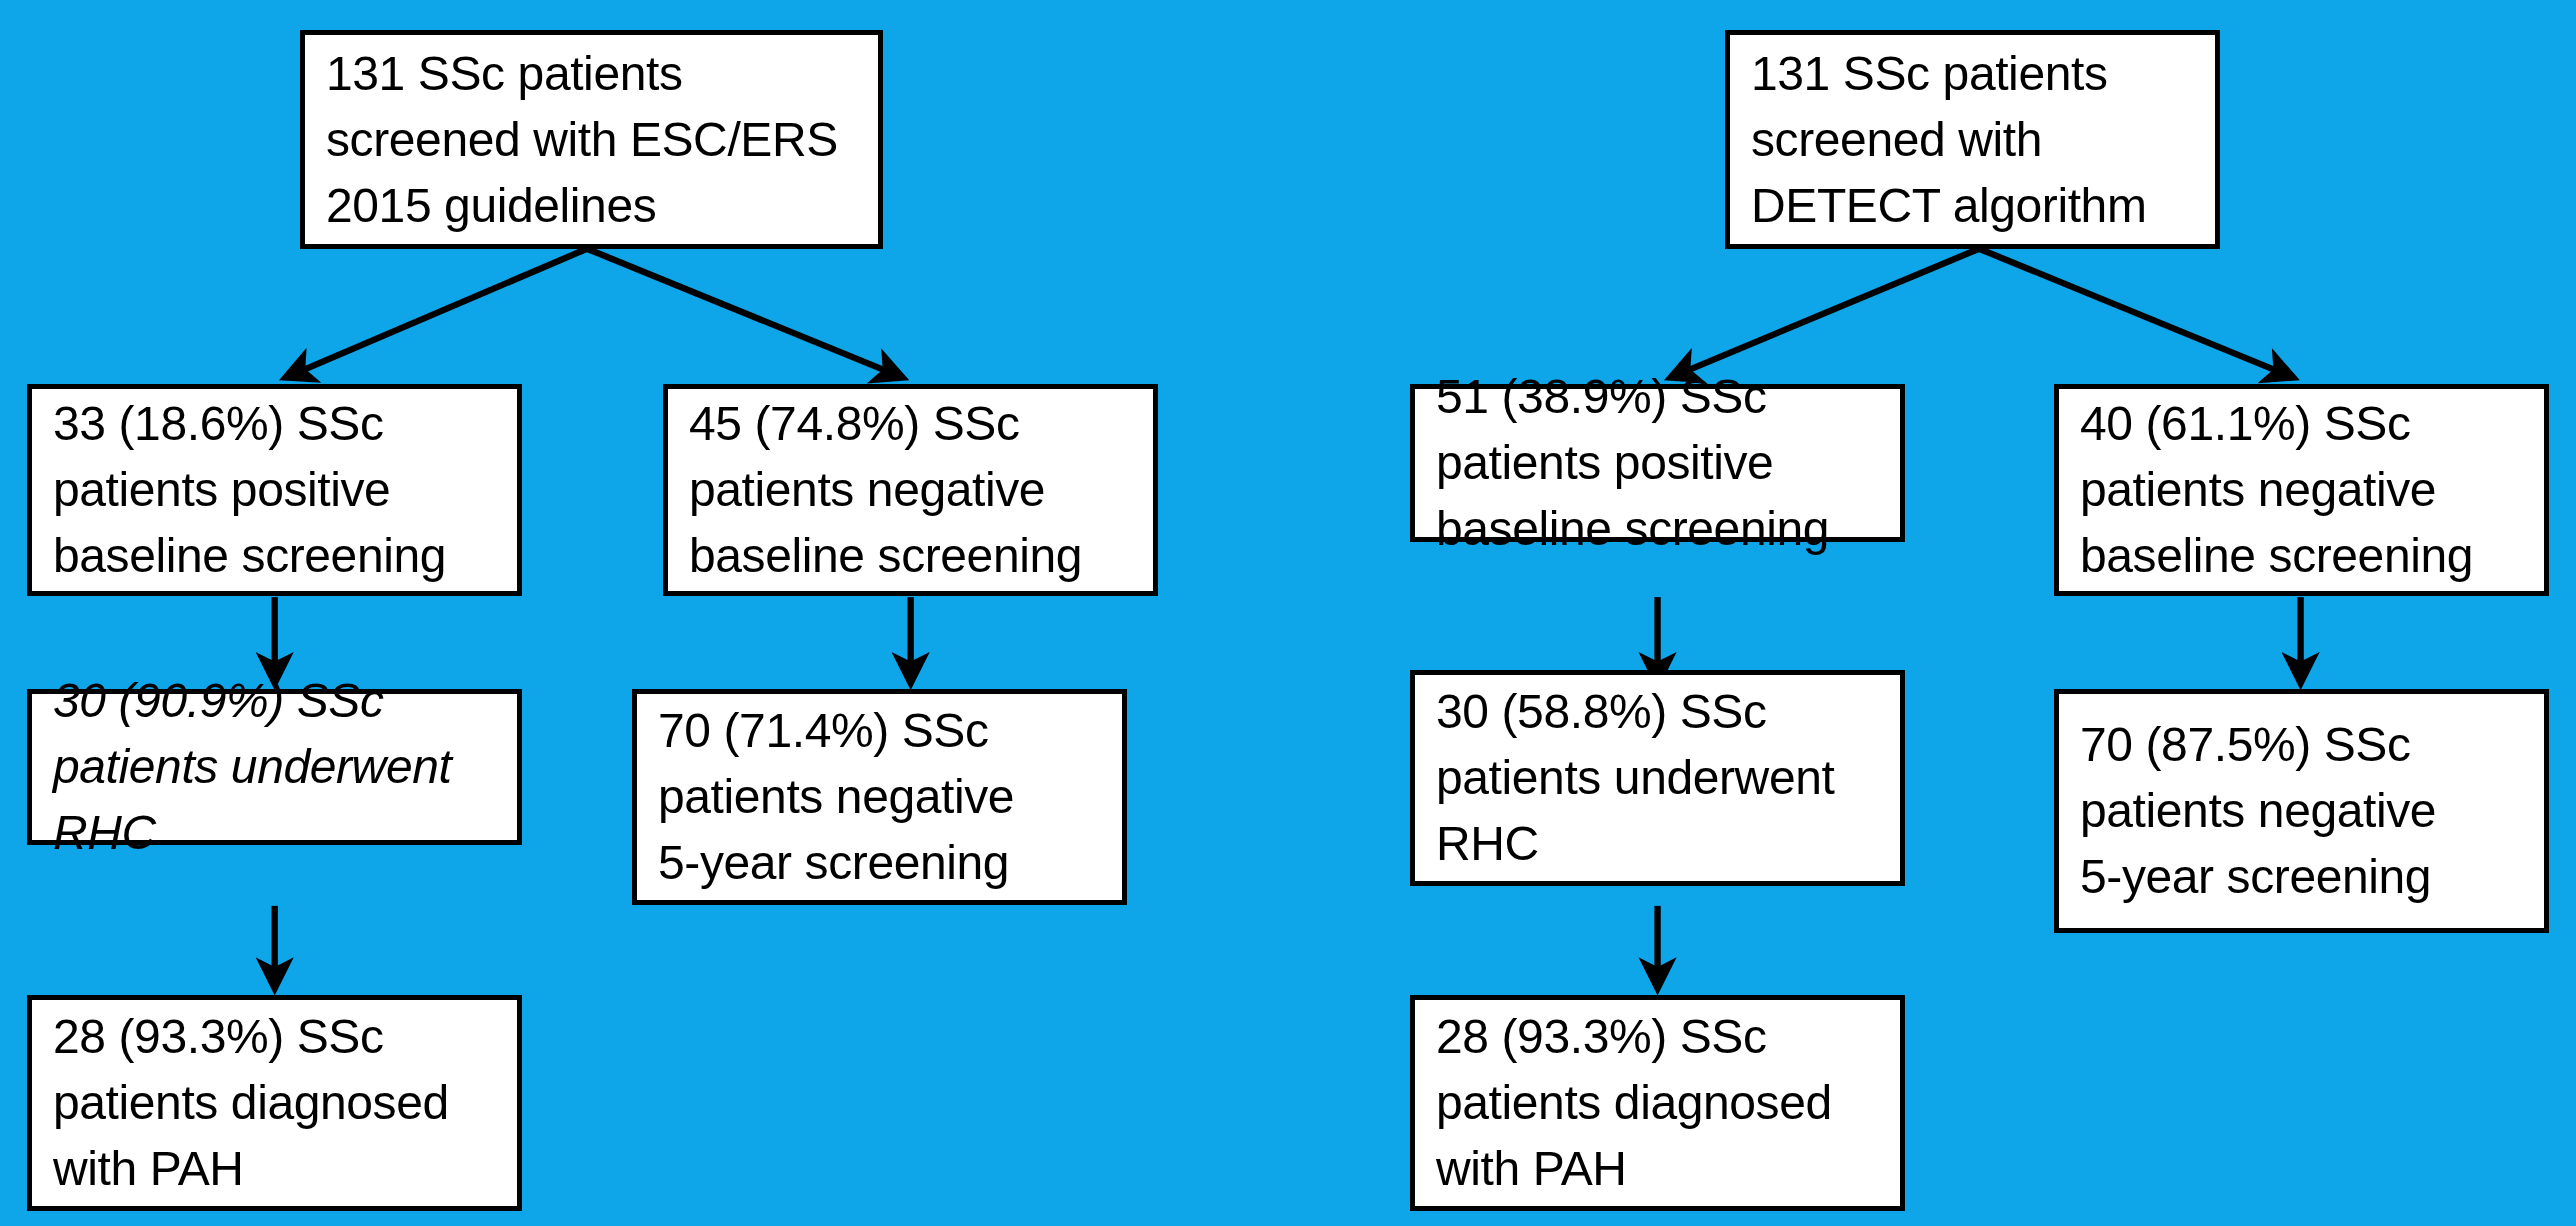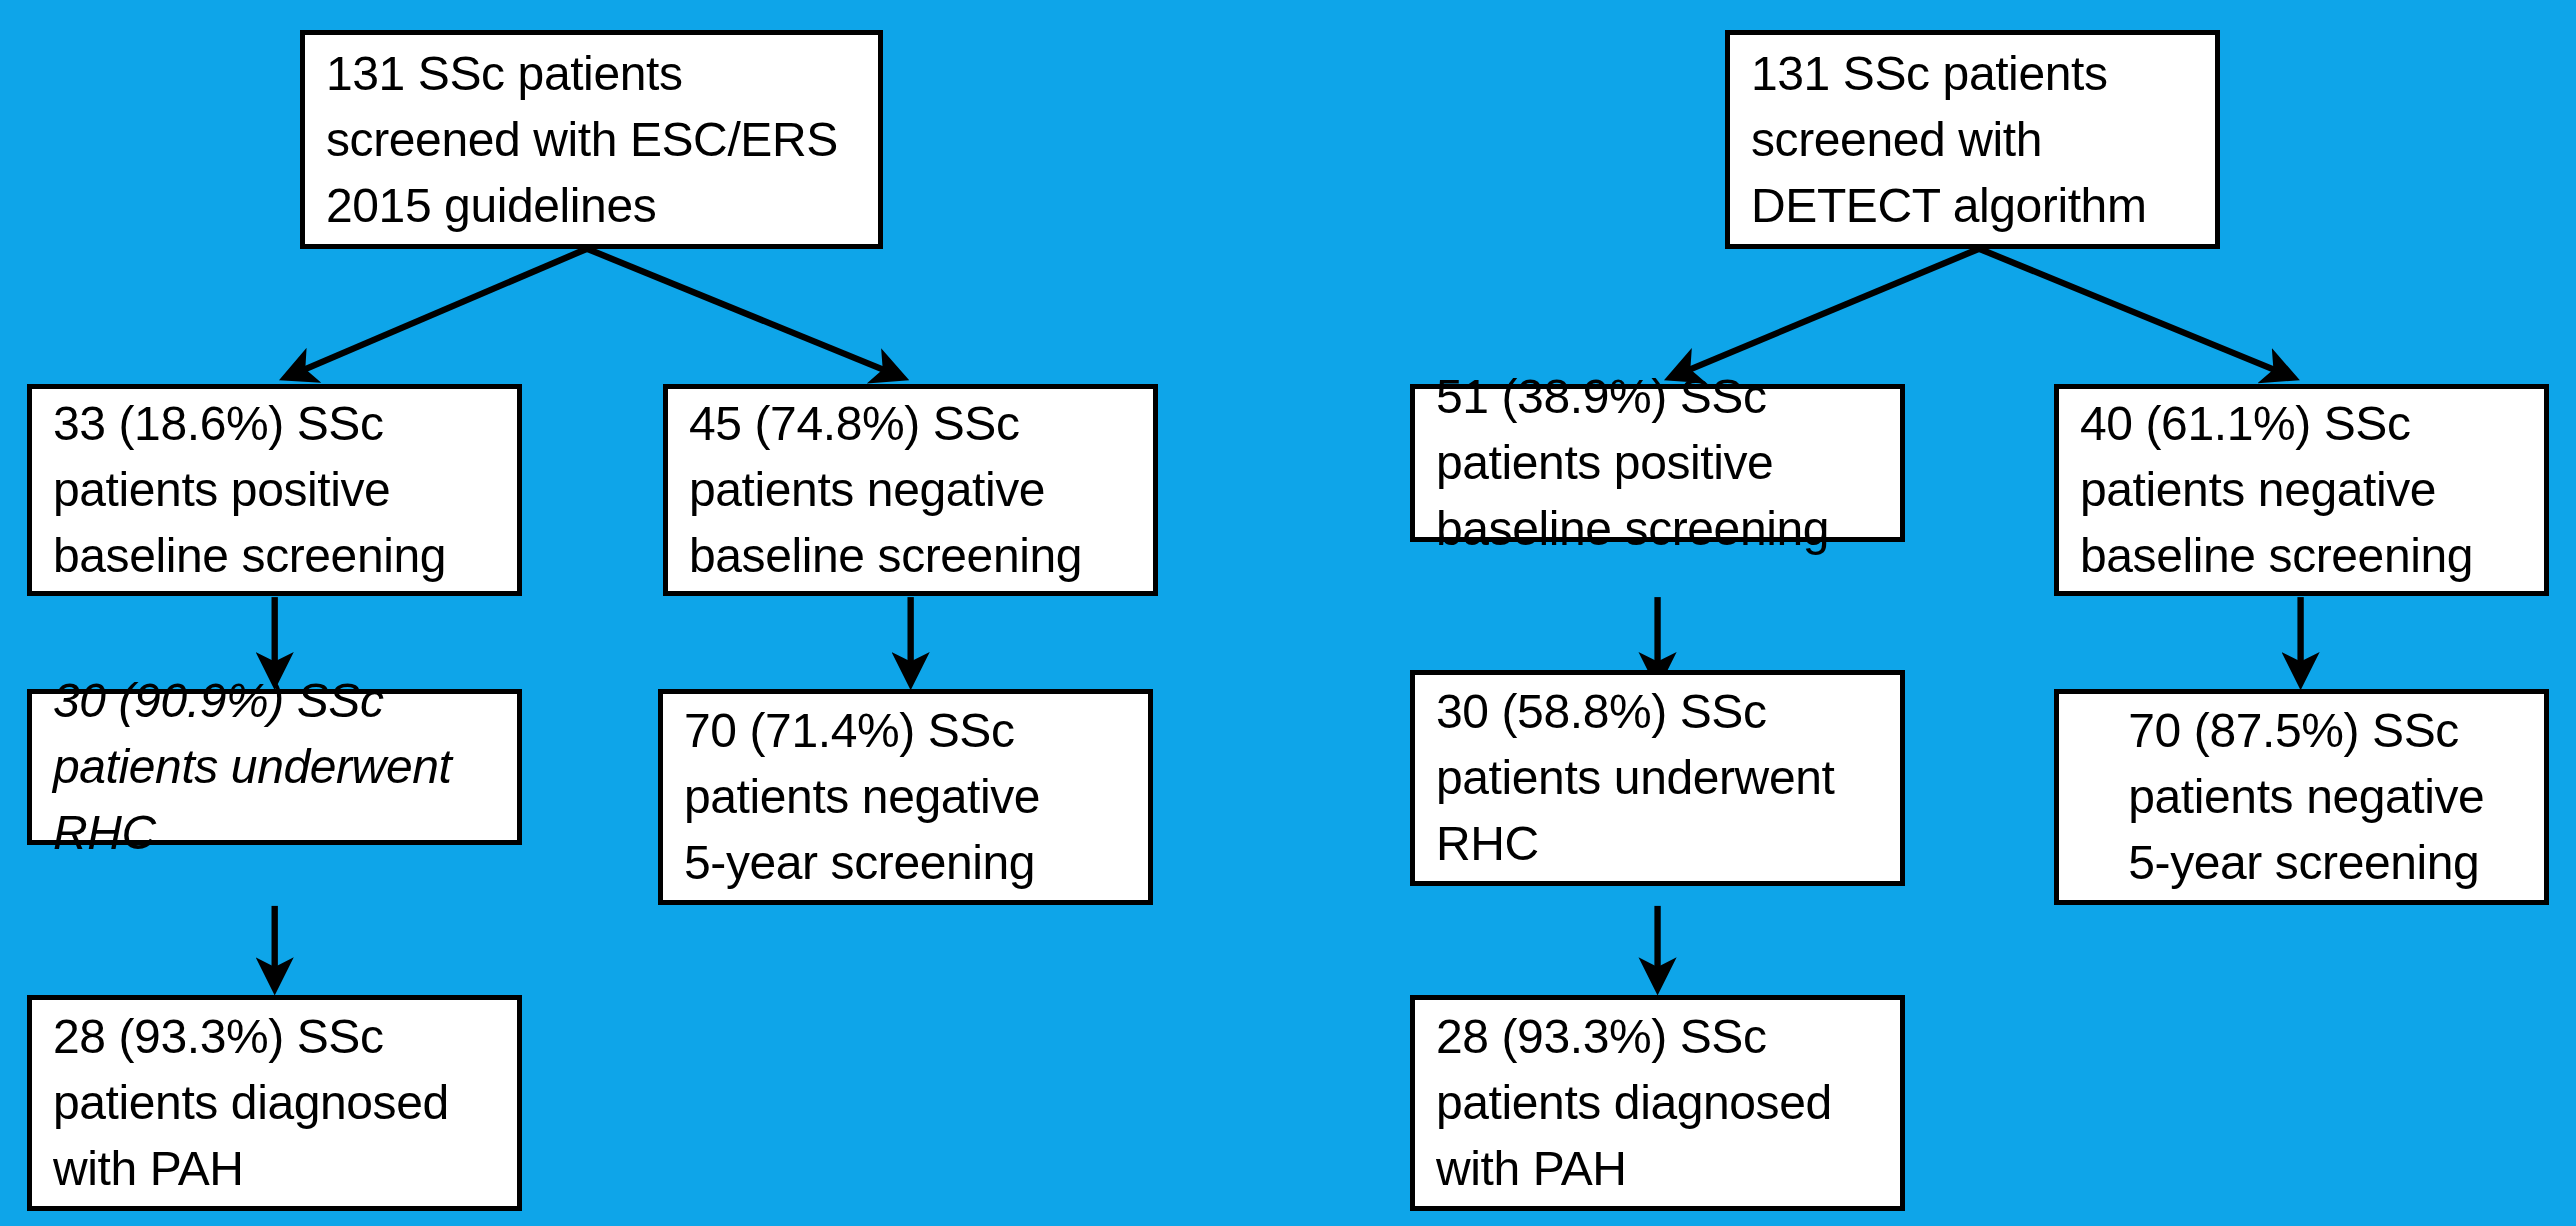--- a/index.html
+++ b/index.html
@@ -38,28 +38,28 @@
     line-height: 66px;
     letter-spacing: -0.4px;
     white-space: pre-line;
     text-align: left;
   }
   
   .esc-root     { left: 300px;  top: 30px;   width: 583px; height: 219px; }
   .esc-pos      { left: 27px;   top: 384px;  width: 495px; height: 212px; }
   .esc-neg      { left: 663px;  top: 384px;  width: 495px; height: 212px; }
   .esc-rhc      { left: 27px;   top: 689px;  width: 495px; height: 156px; font-style: italic; }
-  .esc-5yr      { left: 658px;  top: 689px;  width: 495px; height: 216px; }
+  .esc-5yr      { left: 632px;  top: 689px;  width: 495px; height: 216px; }
   .esc-pah      { left: 27px;   top: 995px; width: 495px; height: 216px; }
   
   .det-root     { left: 1725px; top: 30px;   width: 495px; height: 219px; }
   .det-pos      { left: 1410px; top: 384px;  width: 495px; height: 158px; }
   .det-neg      { left: 2054px; top: 384px;  width: 495px; height: 212px; }
   .det-rhc      { left: 1410px; top: 670px;  width: 495px; height: 216px; }
-  .det-5yr      { left: 2054px; top: 689px;  width: 495px; height: 216px; justify-content: center; }
+  .det-5yr      { left: 2054px; top: 689px;  width: 495px; height: 244px; }
   .det-pah      { left: 1410px; top: 995px; width: 495px; height: 216px; }
 </style>
 </head>
 <body>
 
 <div id="canvas">
 
   <svg id="arrow-layer" viewBox="0 0 3644 1735" xmlns="http://www.w3.org/2000/svg">
     <defs>
       <marker id="ah" viewBox="0 0 10 10" refX="8" refY="5" markerWidth="6" markerHeight="6" orient="auto">

